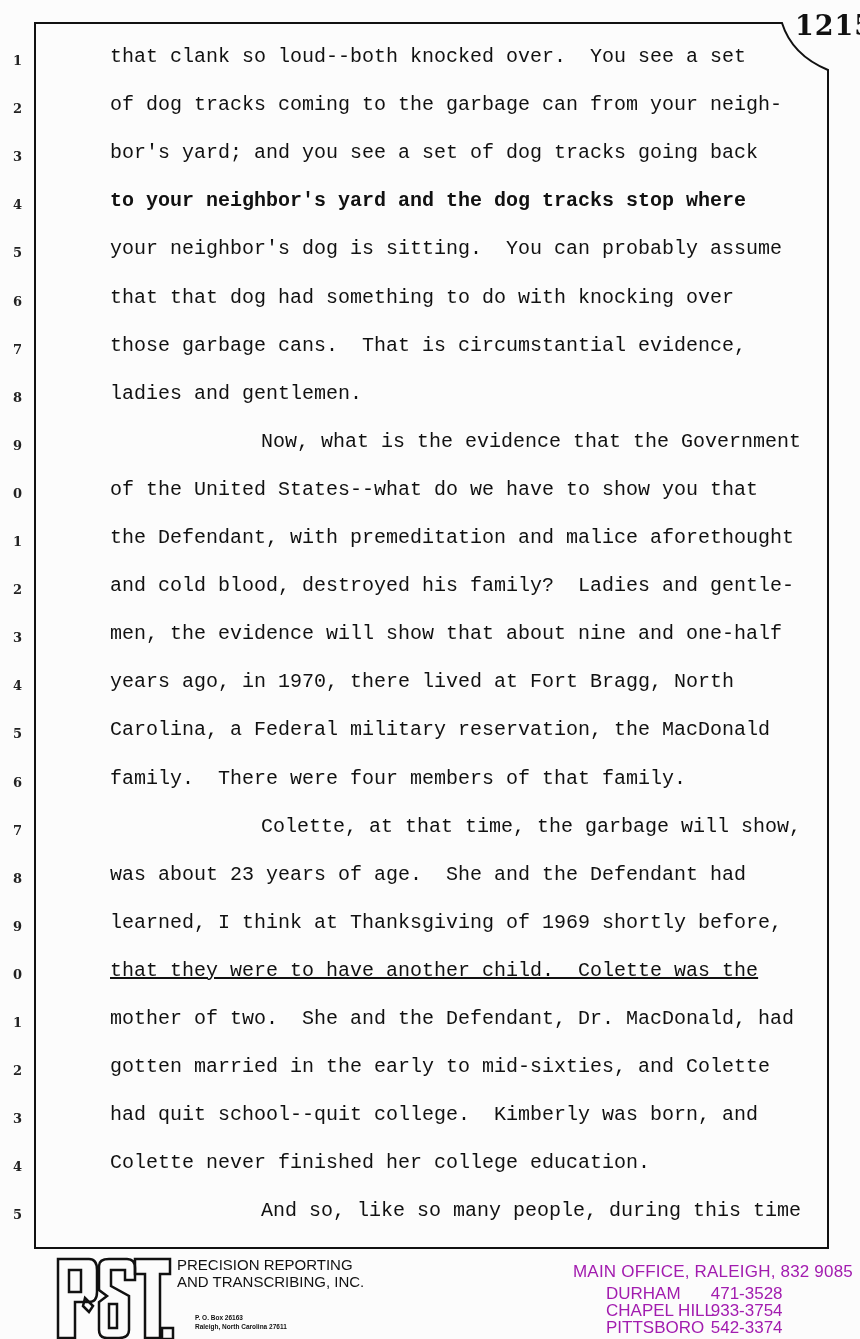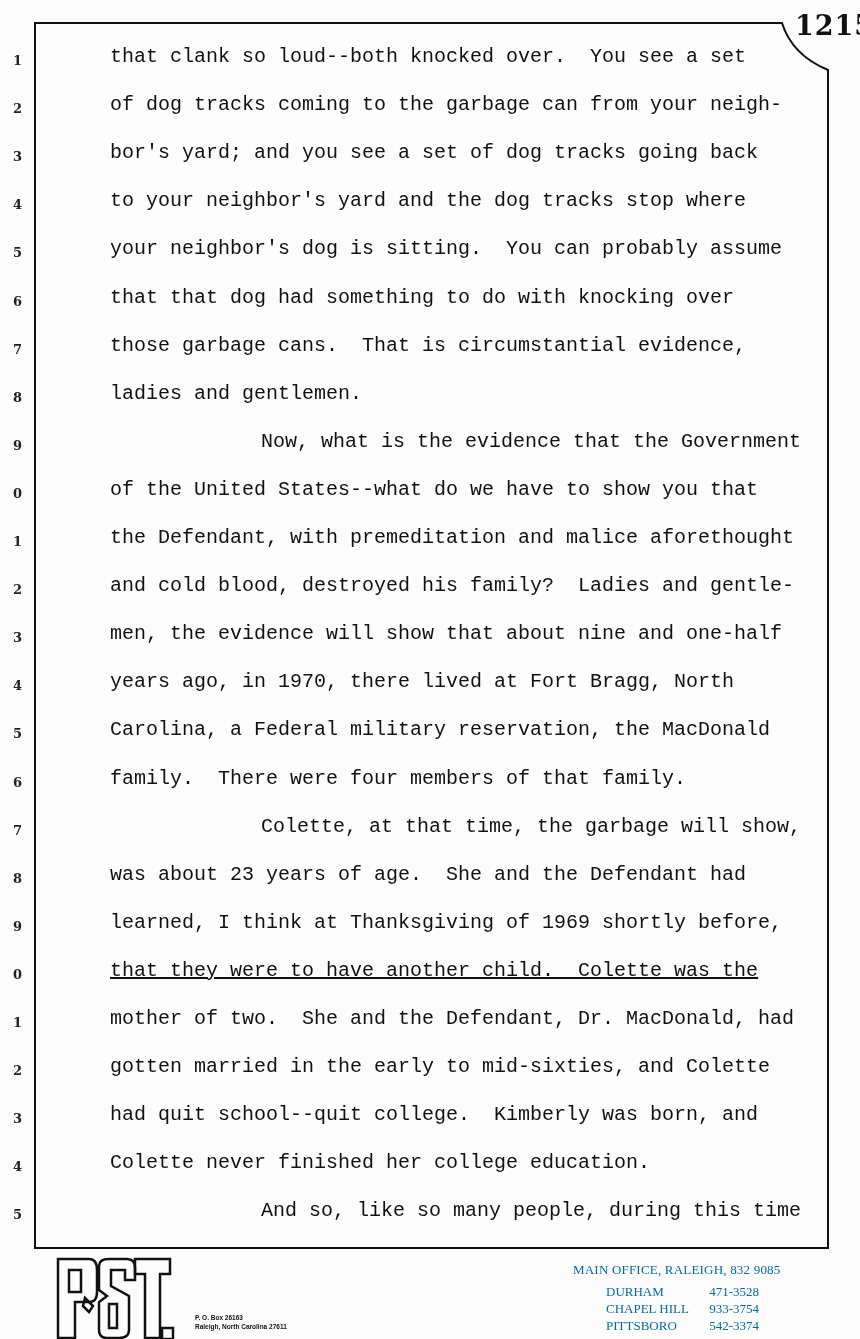--- a/index.html
+++ b/index.html
@@ -27,21 +27,21 @@
   .company {
     position: absolute; left: 160px; top: 6px;
     font-family: "Liberation Sans", sans-serif; font-size: 15px; line-height: 17px; color: #111;
   }
   .address {
     position: absolute; left: 178px; top: 63px;
     font-family: "Liberation Sans", sans-serif; font-size: 6.5px; font-weight: bold; line-height: 9px; color: #111;
   }
   .offices {
     position: absolute; left: 556px; top: 12px;
-    font-family: Liberation Serif, serif; font-size: 13px; color: #0369a1;
+    font-family: Liberation Sans, sans-serif; font-size: 17px; color: #a21caf;
   }
   .main-office { white-space: nowrap; letter-spacing: 0.2px; }
   .branch { position: absolute; left: 33px; white-space: nowrap; }
   .branch .city { display: inline-block; width: 100px; }
 </style>
 </head>
 <body>
 
 <div class="page">
 
@@ -76,21 +76,21 @@
       <div class="line-num" style="top: 1063.1px;">2</div>
       <div class="line-num" style="top: 1111.2px;">3</div>
       <div class="line-num" style="top: 1159.3px;">4</div>
       <div class="line-num" style="top: 1207.4px;">5</div>
     </div>
 
   <div id="body-lines">
       <div class="text-line" style="top: 45px;">that clank so loud--both knocked over.  You see a set</div>
       <div class="text-line" style="top: 93.1px; text-align: right;">of dog tracks coming to the garbage can from your neigh-</div>
       <div class="text-line" style="top: 141.2px;">bor's yard; and you see a set of dog tracks going back</div>
-      <div class="text-line" style="top: 189.3px;">to your neighbor's yard and the dog tracks stop where</div>
+      <div class="text-line" style="top: 189.3px; font-weight: bold;">to your neighbor's yard and the dog tracks stop where</div>
       <div class="text-line" style="top: 237.4px;">your neighbor's dog is sitting.  You can probably assume</div>
       <div class="text-line" style="top: 285.5px;">that that dog had something to do with knocking over</div>
       <div class="text-line" style="top: 333.6px; text-align: center;">those garbage cans.  That is circumstantial evidence,</div>
       <div class="text-line" style="top: 381.7px;">ladies and gentlemen.</div>
       <div class="text-line indent" style="top: 429.8px;">Now, what is the evidence that the Government</div>
       <div class="text-line" style="top: 477.9px;">of the United States--what do we have to show you that</div>
       <div class="text-line" style="top: 526px;">the Defendant, with premeditation and malice aforethought</div>
       <div class="text-line" style="top: 574.1px;">and cold blood, destroyed his family?  Ladies and gentle-</div>
       <div class="text-line" style="top: 622.2px;">men, the evidence will show that about nine and one-half</div>
       <div class="text-line" style="top: 670.3px;">years ago, in 1970, there lived at Fort Bragg, North</div>
@@ -112,20 +112,24 @@
       <g fill="none" stroke="#111" stroke-width="2.5">
         <path d="M3 3 L34 3 Q42 3 42 14 L42 36 Q42 46 34 46 L20 46 L20 82 L3 82 Z"></path>
         <path d="M14 14 L26 14 L26 36 L14 36 Z"></path>
         <path d="M30 42 L38 50 L34 56 L28 50 Z"></path>
         <path d="M44 10 Q44 3 54 3 L72 3 Q80 3 80 12 L80 24 L70 24 L70 14 L56 14 L56 30 L74 40 L74 74 Q74 82 64 82 L52 82 Q44 82 44 74 L44 46 L52 40 L44 34 Z"></path>
         <path d="M54 48 L62 48 L62 72 L54 72 Z"></path>
         <path d="M80 3 L115 3 L115 18 L105 18 L105 82 L90 82 L90 18 L80 18 Z"></path>
       </g>
       <rect x="107" y="72" width="11" height="11" fill="none" stroke="#111" stroke-width="2.5"></rect>
     </svg>
+    <div class="company">
+      <div>PRECISION REPORTING</div>
+      <div>AND TRANSCRIBING, INC.</div>
+    </div>
     <div class="address">
       <div>P. O. Box 26163</div>
       <div>Raleigh, North Carolina  27611</div>
     </div>
     <div class="offices">
       <div class="main-office">MAIN OFFICE, RALEIGH, 832 9085</div>
       <div class="branch" style="top:22px">
         <span class="city">DURHAM</span>
         <span>471-3528</span>
       </div>

